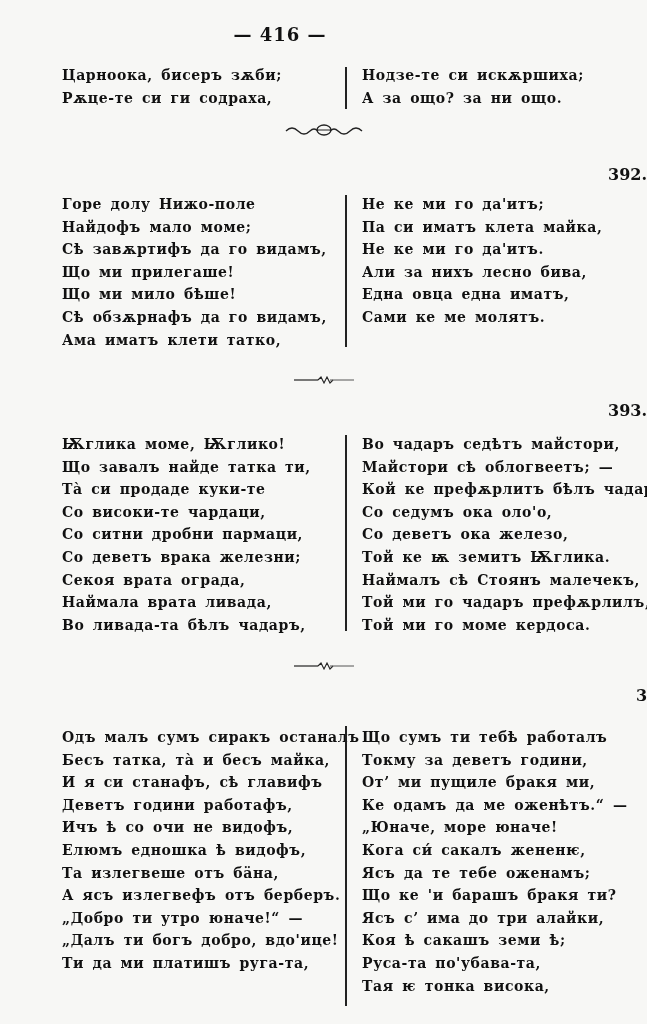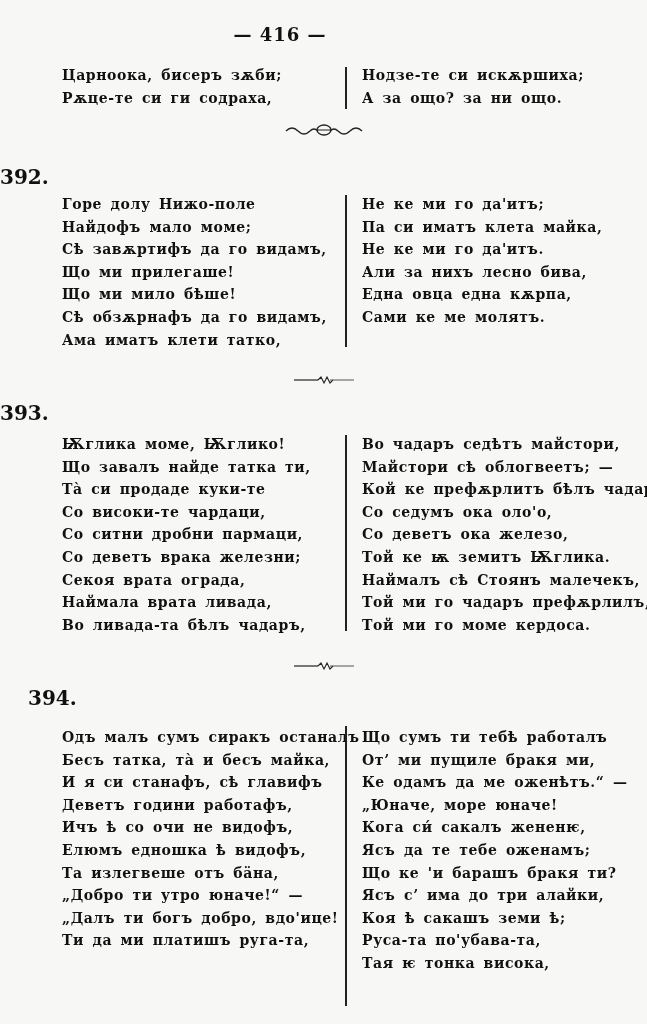--- a/index.html
+++ b/index.html
@@ -23,22 +23,22 @@
       font-size: 14px; line-height: 22.6px; font-weight: bold;
       white-space: nowrap; letter-spacing: 0.6px; word-spacing: 3px;
     }
     .col.left { left: 62px; }
     .col.right { left: 362px; }
     .divider {
       position: absolute; left: 345px; width: 1.5px; background: #222;
     }
     .line { display: block; }
     .song-number {
-      position: absolute; left: 0; width: 647px; text-align: left;
-      font-size: 20px; font-weight: bold;
+      position: absolute; left: 0; width: 647px; text-align: right;
+      font-size: 16px; font-weight: bold;
     }
     .ornament {
       position: absolute; left: 0; width: 647px; text-align: center;
     }
     .ornament svg { display: inline-block; }
   </style>
 </head>
 <body>
 
 <div class="page-number">— 416 —</div>
@@ -74,21 +74,21 @@
     <span class="line">Що ми мило бѣше!</span>
     <span class="line">Сѣ обзѫрнафъ да го видамъ,</span>
     <span class="line">Ама иматъ клети татко,</span>
   </div>
   <div class="divider" style="top:2px;height:152px;"></div>
   <div class="col right">
     <span class="line">Не ке ми го да'итъ;</span>
     <span class="line">Па си иматъ клета майка,</span>
     <span class="line">Не ке ми го да'итъ.</span>
     <span class="line">Али за нихъ лесно бива,</span>
-    <span class="line">Една овца една кѫрпа,</span>
+    <span class="line">Една овца една иматъ,</span>
     <span class="line">Сами ке ме молятъ.</span>
   </div>
 </div>
 
 <div class="ornament" style="top:369px;">
   <svg width="64" height="8" viewBox="0 0 64 8">
     <path d="M2 4 H26" stroke="#222" stroke-width="1.2"></path>
     <path d="M26 4 l3 -3 l3 6 l3 -6 l3 6 l3 -3" fill="none" stroke="#222" stroke-width="1.1"></path>
     <path d="M38 4 H62" stroke="#555" stroke-width="1"></path>
   </svg>
@@ -132,27 +132,29 @@
 <div class="song-number" style="top:686px;margin-left:28px;">394.</div>
 <div class="stanza" style="top:726px;">
   <div class="col left">
     <span class="line">Одъ малъ сумъ сиракъ останалъ</span>
     <span class="line">Бесъ татка, тà и бесъ майка,</span>
     <span class="line">И я си станафъ, сѣ главифъ</span>
     <span class="line">Деветъ години работафъ,</span>
     <span class="line">Ичъ ѣ со очи не видофъ,</span>
     <span class="line">Елюмъ едношка ѣ видофъ,</span>
     <span class="line">Та излегвеше отъ бäна,</span>
+    <span class="line">А ясъ излегвефъ отъ берберъ.</span>
     <span class="line">„Добро ти утро юначе!“ —</span>
     <span class="line">„Далъ ти богъ добро, вдо'ице!</span>
     <span class="line">Ти да ми платишъ руга-та,</span>
   </div>
   <div class="divider" style="top:0px;height:280px;"></div>
   <div class="col right">
     <span class="line">Що сумъ ти тебѣ работалъ</span>
+    <span class="line">Токму за деветъ години,</span>
     <span class="line">Отʼ ми пущиле бракя ми,</span>
     <span class="line">Ке одамъ да ме оженѣтъ.“ —</span>
     <span class="line">„Юначе, море юначе!</span>
     <span class="line">Кога си́ сакалъ жененѥ,</span>
     <span class="line">Ясъ да те тебе оженамъ;</span>
     <span class="line">Що ке 'и барашъ бракя ти?</span>
     <span class="line">Ясъ сʼ има до три алайки,</span>
     <span class="line">Коя ѣ сакашъ земи ѣ;</span>
     <span class="line">Руса-та по'убава-та,</span>
     <span class="line">Тая ѥ тонка висока,</span>

